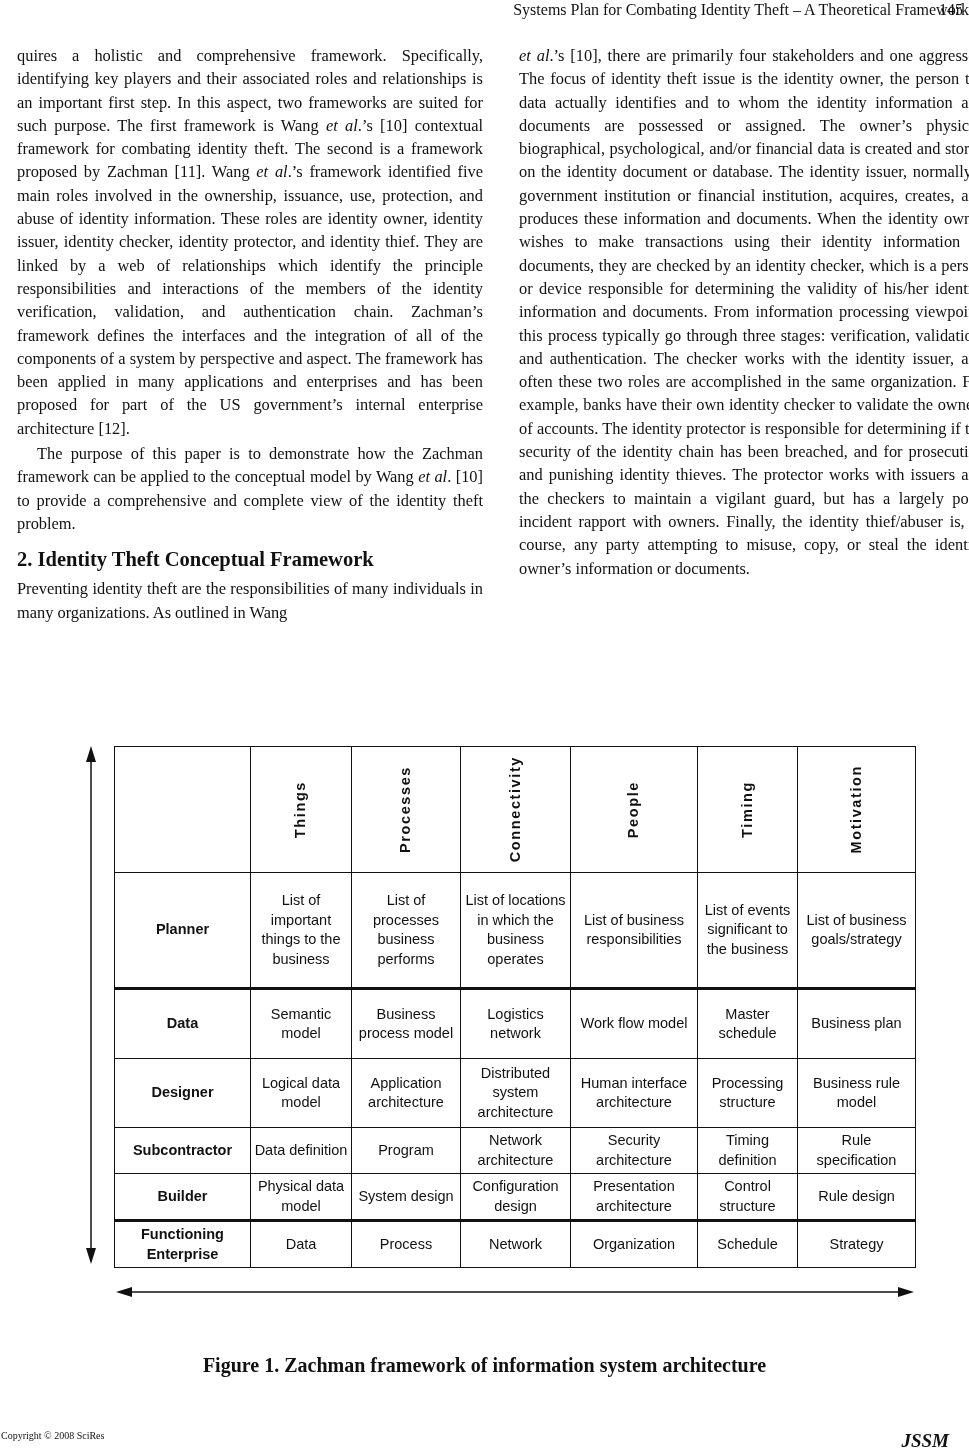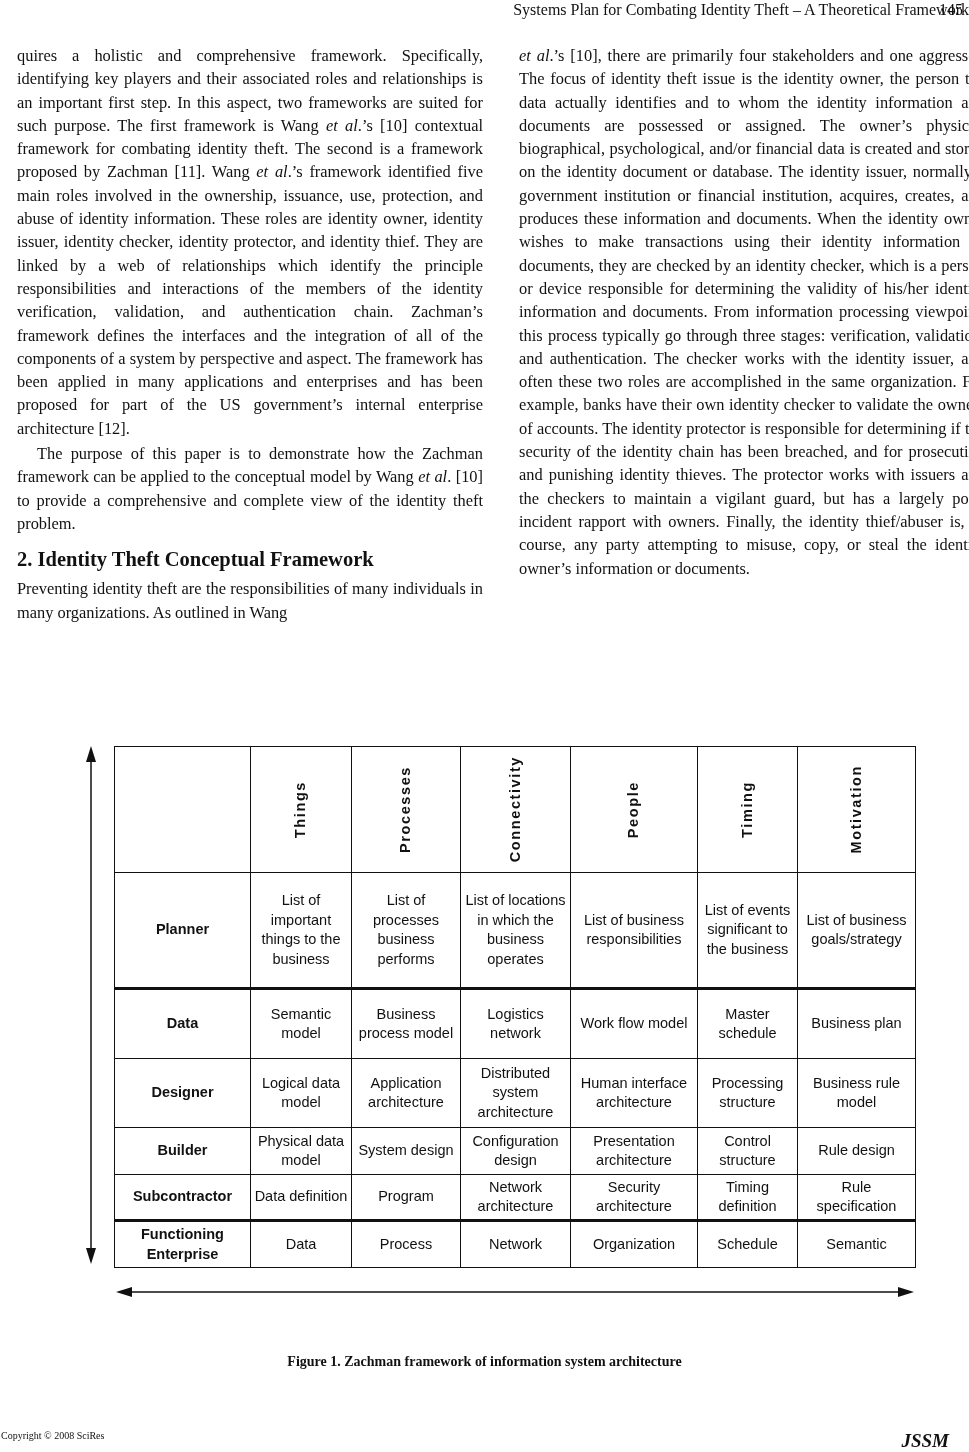--- a/index.html
+++ b/index.html
@@ -44,21 +44,21 @@
     height: 124px; display: flex; align-items: center; justify-content: center;
   }
   .colhead {
     writing-mode: vertical-rl; transform: rotate(180deg);
     font-weight: bold; letter-spacing: 1.6px; font-size: 14.5px;
   }
   .arrow-svg { position: absolute; left: 0; top: 0; }
 
   .caption {
     position: absolute; top: 1354px; left: 0; width: 969px; text-align: center;
-    font-weight: bold; font-size: 14px;
+    font-weight: bold; font-size: 20px;
   }
   .footer-left { position: absolute; left: 1px; top: 1430px; font-size: 10px; }
   .footer-right { position: absolute; right: 20px; top: 1430px; font-size: 19px; font-weight: bold; font-style: italic; }
 </style>
 </head>
 <body>
 
 <div class="running-header">
   <span class="title">Systems Plan for Combating Identity Theft – A Theoretical Framework</span>
   <span class="pagenum">145</span>
@@ -153,46 +153,46 @@
     </tr>
     <tr style="height:69px">
       <th class="rowhead">Designer</th>
       <td>Logical data model</td>
       <td>Application architecture</td>
       <td>Distributed system architecture</td>
       <td>Human interface architecture</td>
       <td>Processing structure</td>
       <td>Business rule model</td>
     </tr>
+    <tr style="height:46px">
+      <th class="rowhead">Subcontractor</th>
+      <td>Data definition</td>
+      <td>Program</td>
+      <td>Network architecture</td>
+      <td>Security architecture</td>
+      <td>Timing definition</td>
+      <td>Rule specification</td>
+    </tr>
     <tr style="height:47px">
       <th class="rowhead">Builder</th>
       <td>Physical data model</td>
       <td>System design</td>
       <td>Configuration design</td>
       <td>Presentation architecture</td>
       <td>Control structure</td>
       <td>Rule design</td>
     </tr>
-    <tr style="height:46px">
-      <th class="rowhead">Subcontractor</th>
-      <td>Data definition</td>
-      <td>Program</td>
-      <td>Network architecture</td>
-      <td>Security architecture</td>
-      <td>Timing definition</td>
-      <td>Rule specification</td>
-    </tr>
     <tr class="thick-top" style="height:47px">
       <th class="rowhead">Functioning Enterprise</th>
       <td>Data</td>
       <td>Process</td>
       <td>Network</td>
       <td>Organization</td>
       <td>Schedule</td>
-      <td>Semantic</td>
+      <td>Strategy</td>
     </tr>
   </tbody>
     </table>
 </div>
 
 <div class="caption">Figure 1. Zachman framework of information system architecture</div>
 
 <div class="footer-left">Copyright © 2008 SciRes</div>
 <div class="footer-right">JSSM</div>
 

